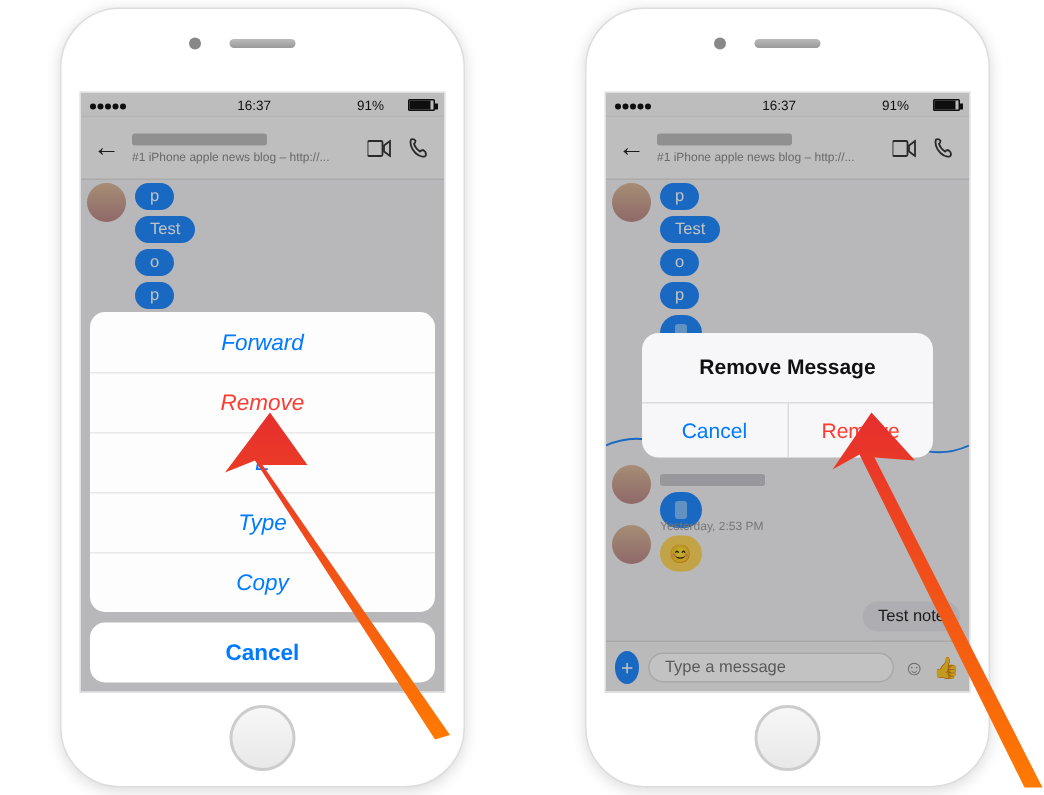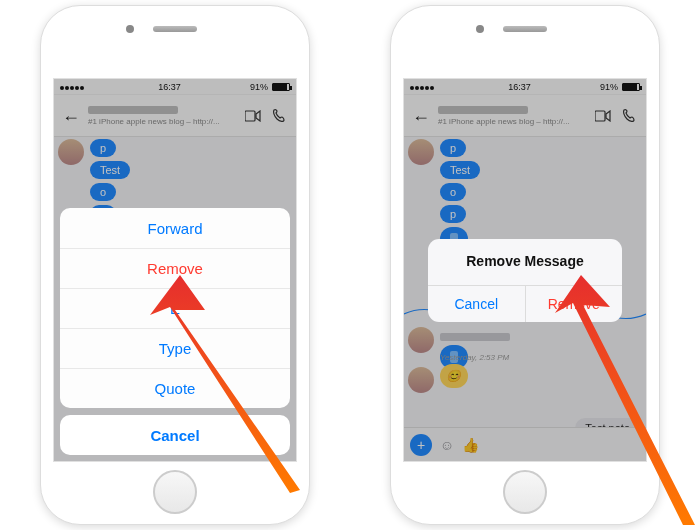--- a/index.html
+++ b/index.html
@@ -5,25 +5,25 @@
   * { box-sizing: border-box; margin: 0; padding: 0; font-family: -apple-system, "Helvetica Neue", Arial, sans-serif; }
   body { background: #fff; width: 696px; height: 530px; position: relative; }
   .stage { position: relative; width: 696px; height: 530px; }
 
   .phone { position: absolute; width: 270px; height: 520px; background: #fff; border: 1px solid #ddd; border-radius: 40px; box-shadow: 0 2px 10px rgba(0,0,0,0.15); }
   .phone.left  { left: 40px;  top: 5px; }
   .phone.right { left: 390px; top: 5px; }
   .speaker { position: absolute; top: 20px; left: 50%; transform: translateX(-50%); width: 44px; height: 6px; background: linear-gradient(#bbb,#999); border-radius: 3px; }
   .camera  { position: absolute; top: 19px; left: 85px; width: 8px; height: 8px; background: #888; border-radius: 50%; }
   .home    { position: absolute; bottom: 10px; left: 50%; transform: translateX(-50%); width: 44px; height: 44px; border: 2px solid #ccc; border-radius: 50%; background: linear-gradient(#f7f7f7,#e8e8e8); }
-  .screen  { position: absolute; top: 55px; left: 12px; right: 12px; bottom: 62px; background: #f2f2f4; overflow: hidden; border: 1px solid #e0e0e0; margin-top: 17px; }
+  .screen  { position: absolute; top: 55px; left: 12px; right: 12px; bottom: 62px; background: #f2f2f4; overflow: hidden; border: 1px solid #e0e0e0; }
 
   
   .status { height: 16px; background: #f8f8f8; display: flex; align-items: center; justify-content: space-between; padding: 0 6px; font-size: 9px; color: #111; border-bottom: 1px solid #eee; }
-  .status .l, .status .r { display: flex; align-items: center; gap: 4px; }
+  .status .l, .status .r { display: flex; align-items: center; gap: 16px; }
   .dots span { display:inline-block; width:4px; height:4px; border-radius:50%; background:#111; margin-right:1px; }
   .batt { display:inline-block; width:18px; height:8px; border:1px solid #111; border-radius:1px; position:relative; }
   .batt::after { content:""; position:absolute; right:-3px; top:2px; width:2px; height:4px; background:#111; }
   .batt i { display:block; height:100%; width:90%; background:#111; }
 
   
   .nav { height: 42px; background: #fafafa; display: flex; align-items: center; padding: 0 8px; border-bottom: 1px solid #e0e0e0; gap:8px; }
   .back-arrow { font-size: 18px; color:#222; }
   .nav-title { flex: 1; }
   .nav-title .t1 { height: 8px; width: 90px; background:#bdbdbd; border-radius:2px; margin-bottom:3px; }
@@ -48,21 +48,21 @@
 
   
   .composer { position:absolute; left:0; right:0; bottom:0; height:34px; background:#f4f4f6; border-top:1px solid #ddd; display:flex; align-items:center; padding:0 6px; gap:6px; }
   .composer .plus { width:22px; height:22px; border-radius:50%; background:#1e88ff; color:#fff; display:flex; align-items:center; justify-content:center; font-size:14px; }
   .composer input { flex:1; border:1px solid #ddd; border-radius:14px; padding:3px 10px; font-size:11px; background:#fff; color:#999; }
   .composer .ci { width:18px; font-size:14px; color:#8a8a8e; text-align:center; }
 
   
   .dim { position:absolute; inset:0; background:rgba(10,10,10,0.25); }
   .sheet { position:absolute; left:6px; right:6px; bottom:6px; }
-  .sheet .group { background:#fdfdfd; border-radius:10px; overflow:hidden; margin-bottom:7px; }
+  .sheet .group { background:#fdfdfd; border-radius:10px; overflow:hidden; margin-bottom:7px;font-style:italic; }
   .sheet .opt { height:40px; display:flex; align-items:center; justify-content:center; font-size:15px; color:#007aff; border-top:1px solid #e8e8e8; }
   .sheet .opt:first-child { border-top:none; }
   .sheet .opt.destructive { color:#ff3b30; }
   .sheet .cancel { background:#fff; border-radius:10px; height:40px; display:flex; align-items:center; justify-content:center; font-size:15px; font-weight:600; color:#007aff; }
 
   
   .alert { position:absolute; left:24px; right:24px; top:160px; background:#f7f7f9; border-radius:11px; overflow:hidden; text-align:center; }
   .alert .hd { padding: 14px 4px 12px; }
   .alert .hd .ttl { font-size:14px; font-weight:600; color:#111; margin-bottom:4px; }
   .alert .hd .msg { font-size:10.5px; color:#444; line-height:1.3; }
@@ -145,21 +145,21 @@
         </div>
       </div>
 
       <div class="dim"></div>
       <div class="sheet">
         <div class="group">
           <div class="opt">Forward</div>
           <div class="opt destructive">Remove</div>
           <div class="opt">E</div>
           <div class="opt">Type</div>
-          <div class="opt">Quote</div>
+          <div class="opt">Copy</div>
         </div>
         <div class="cancel">Cancel</div>
       </div>
     </div>
     <div class="home"></div>
   </div>
 
   <div class="arrow" style="left:150px; top:275px; width:170px; height:220px;">
     <svg width="170" height="220">
       <defs>
@@ -239,34 +239,35 @@
 
         <div class="avatar" style="top:190px; left:4px;"></div>
         <div style="position:absolute; left:36px; top:196px;">
           <div style="height:8px; width:70px; background:#c7c7cc; border-radius:2px; margin-bottom:4px;"></div>
           <div class="bubble sq">
               <span class="thumb"></span>
             </div>
         </div>
 
         <div class="avatar" style="top:230px; left:4px;"></div>
-        <div style="position:absolute; left:36px; top:216px;font-style:italic;">
+        <div style="position:absolute; left:36px; top:226px;">
           <div class="smalltime">Yesterday, 2:53 PM</div>
           <div class="bubble sq" style="background:#ffd65a;">
               <span style="font-size:12px;">😊</span>
             </div>
         </div>
 
         <div class="rightcol" style="top:278px;">
           <div style="text-align:right;"><span class="graybub">Test note</span></div>
           <div style="text-align:right;"><span class="graybub">Test note</span></div>
         </div>
 
         <div class="composer">
           <div class="plus">+</div>
+          <input placeholder="Type a message" style="">
           <div class="ci">☺</div>
           <div class="ci">👍</div>
         </div>
       </div>
 
       <div class="dim"></div>
       <div class="alert">
         <div class="hd">
           <div class="ttl">Remove Message</div>
         </div>

